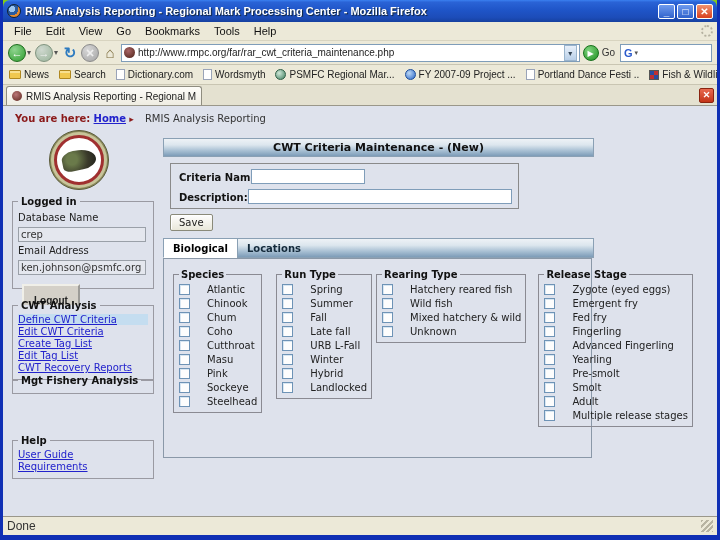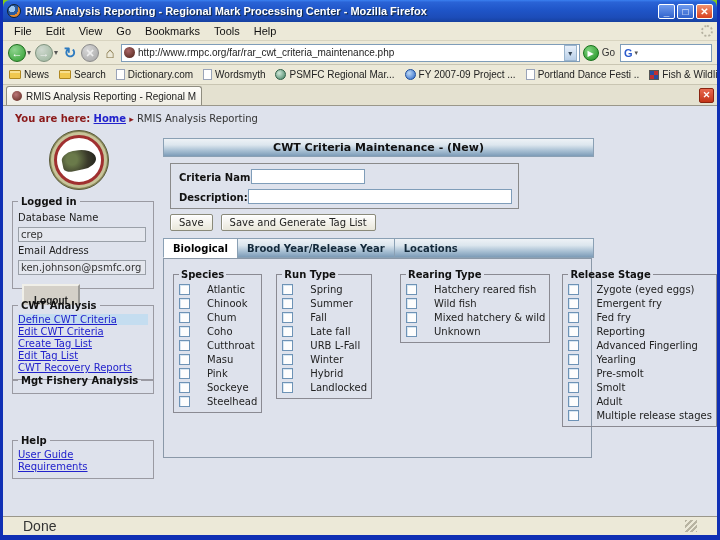--- a/index.html
+++ b/index.html
@@ -71,21 +71,21 @@
   .tab-close-btn { margin-left:auto; margin-bottom:2px; width:15px; height:15px; background:linear-gradient(#e86a50,#c33418); border:1px solid #8a2410;
     border-radius:2px; color:#fff; font-size:9px; line-height:13px; text-align:center; font-weight:bold; }
 
   
   .content { position:relative; flex:1; background:#dee2ec; font-family:"DejaVu Sans",sans-serif; overflow:hidden; }
 
   .breadcrumb { position:absolute; left:12px; top:7px; font-size:10px; }
   .bc-prefix { color:#8b1a1a; font-weight:bold; }
   .bc-home { color:#2222cc; text-decoration:underline; font-weight:bold; }
   .bc-sep { color:#8b1a1a; font-size:9px; }
-  .bc-current { color:#333; }
+  .bc-current { color:#333;margin-left:8px; }
 
   .logo { position:absolute; left:46px; top:24px; width:60px; height:60px; border-radius:50%;
     background:#8a8a5a; border:1px solid #5a5a3a; display:flex; align-items:center; justify-content:center; }
   .logo-ring { width:50px; height:50px; border-radius:50%; background:#fff; border:3px solid #a03030;
     box-shadow:0 0 0 3px #c8c49a; display:flex; align-items:center; justify-content:center; }
   .logo-fish { width:34px; height:20px; border-radius:60% 90% 70% 40%; transform:rotate(-12deg);
     background:radial-gradient(circle at 30% 40%, #6a7a4a 0 20%, #3a3a2a 60%, #20201a 100%); }
 
   fieldset.side-box { position:absolute; left:9px; width:142px; border:1px solid #9a9aa2; background:#dee2ec; padding:2px 5px 5px 5px; }
   fieldset.side-box legend { font-size:10px; font-weight:bold; color:#111; padding:0 3px; }
@@ -117,27 +117,27 @@
 
   .tab-panel { position:absolute; left:0; top:120px; width:429px; height:200px; border:1px solid #8a98a8;
     background:#dee2ec; padding:10px 0 0 9px; display:flex; align-items:flex-start; }
   fieldset.cb-fieldset { border:1px solid #8a8a92; padding:1px 4px 5px 5px; background:transparent; }
   fieldset.cb-fieldset legend { font-size:10px; font-weight:bold; color:#111; padding:0 2px; white-space:nowrap; }
   .cb-row { display:flex; align-items:center; gap:17px; margin-top:3px; white-space:nowrap; }
   .cb-box { width:11px; height:11px; flex:0 0 11px; border:1px solid #6e93b6; background:#fdfdfd;
     box-shadow:inset 1px 1px 0 #d8e6f2; }
   .cb-label { font-size:10px; color:#222; }
   .fs-species { width:68px; margin-right:14px; }
-  .fs-run-type { width:74px; margin-right:28px; }
+  .fs-run-type { width:74px; margin-right:4px; }
   .fs-rearing-type { width:118px; margin-right:12px; }
   .fs-release-stage { width:122px; }
 
   
   .statusbar { height:19px; flex:0 0 19px; background:#ece9d8; border-top:1px solid #9a978a;
-    display:flex; align-items:center; padding:0 20px; font-size:14px; color:#333; }
+    display:flex; align-items:center; padding:0 4px; font-size:12px; color:#333; }
   .grip { margin-left:auto; width:12px; height:12px;
     background:repeating-linear-gradient(135deg,#b8b4a2 0 2px,transparent 2px 4px); }
 </style>
 </head>
 <body>
 
 <div class="window">
 
   <div class="titlebar">
     <span class="fx-icon"></span>
@@ -276,26 +276,24 @@
 
       <div class="form-box">
         <span class="form-label" style="left:8px; top:8px;">Criteria Name:</span>
         <input class="form-input" style="left: 80px; top: 5px; width: 114px;" value="">
         <span class="form-label" style="left:8px; top:28px;">Description:</span>
         <input class="form-input" style="left: 77px; top: 25px; width: 264px;" value="">
       </div>
 
       <div class="btn-row">
         <button class="xp-btn">Save</button>
-        <button class="xp-btn">Save and Generate Tag List</button>
       </div>
 
       <div class="tab-row">
         <span class="ftab active">Biological</span>
-        <span class="ftab">Brood Year/Release Year</span>
         <span class="ftab">Locations</span>
         <span class="ftab-filler"></span>
       </div>
 
       <div class="tab-panel" id="tab-panel">
           <fieldset class="cb-fieldset fs-species">
             <legend>Species</legend>
             <label class="cb-row">
               <span class="cb-box"></span>
               <span class="cb-label">Atlantic</span>
@@ -396,21 +394,21 @@
             <label class="cb-row">
               <span class="cb-box"></span>
               <span class="cb-label">Emergent fry</span>
             </label>
             <label class="cb-row">
               <span class="cb-box"></span>
               <span class="cb-label">Fed fry</span>
             </label>
             <label class="cb-row">
               <span class="cb-box"></span>
-              <span class="cb-label">Reporting</span>
+              <span class="cb-label">Fingerling</span>
             </label>
             <label class="cb-row">
               <span class="cb-box"></span>
               <span class="cb-label">Advanced Fingerling</span>
             </label>
             <label class="cb-row">
               <span class="cb-box"></span>
               <span class="cb-label">Yearling</span>
             </label>
             <label class="cb-row">

